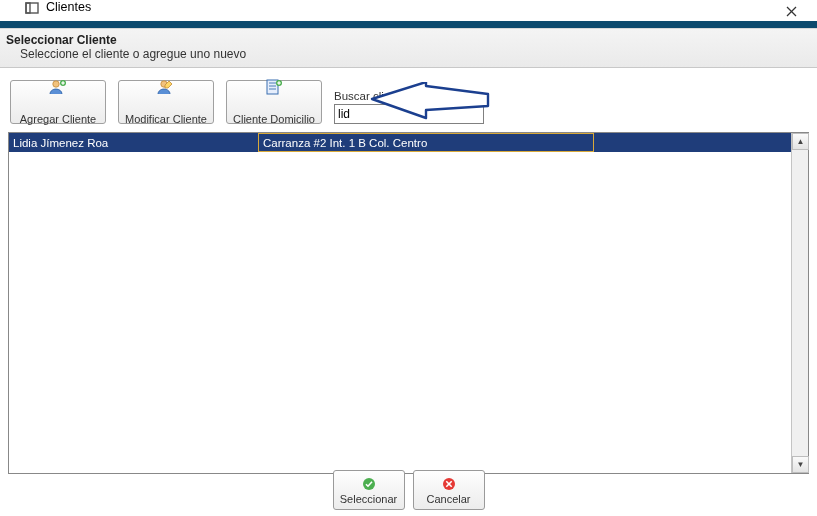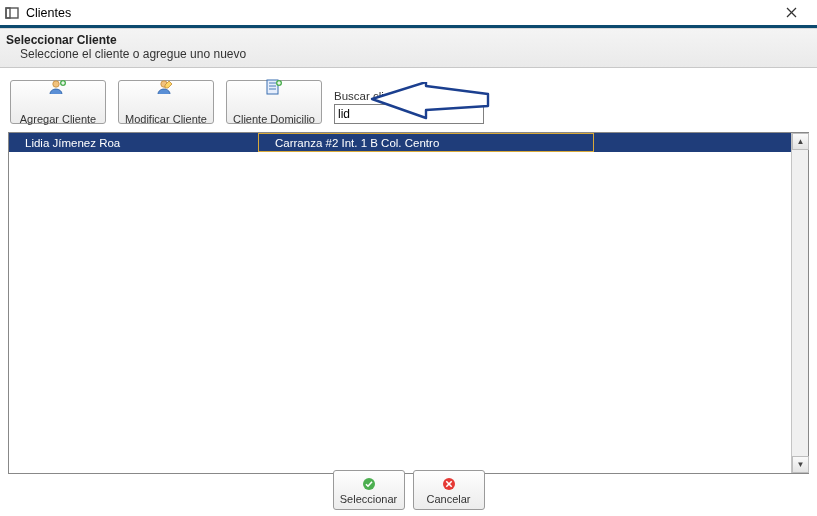--- a/index.html
+++ b/index.html
@@ -11,25 +11,25 @@
     background: #fff;
     color: #000;
     overflow: hidden;
   }
   .window {
     width: 817px; height: 516px;
     background: #fff;
     position: relative;
   }
   .titlebar {
-    display:flex; align-items:center;
+    display:flex; align-items:flex-start;
     height:28px;
-    padding:0 6px 0 4px;
+    padding:0 6px 0 24px;
     background:#fff;
-    border-bottom:3px solid #0c4a6e;
+    border-bottom:7px solid #0c4a6e;
   }
   .titlebar .app-icon {
     width:16px; height:16px; margin-right:6px;
     display:inline-flex; align-items:center; justify-content:center;
   }
   .titlebar .title {
     font-size:12.5px;
   }
   .titlebar .spacer { flex:1; }
   .titlebar .close-btn {
@@ -109,21 +109,21 @@
   .col-ref       { flex:1; }
 
   .grid-body { flex:1; background:#fff; position:relative; }
   .grid-row {
     display:flex; height:19px;
     font-size:11.5px; color:#fff;
   }
   .grid-row.selected { background:#1f3d7a; }
   .grid-row .cell {
     display:flex; align-items:center;
-    padding:0 16px;
+    padding:0 4px;
     overflow:hidden; white-space:nowrap; text-overflow:ellipsis;
   }
   .grid-row .cell.c-cliente   { width:192px; }
   .grid-row .cell.c-celular   { width:57px; }
   .grid-row .cell.c-domicilio { width:336px; border:1px solid #d8a93a; height:19px; }
   .grid-row .cell.c-ref       { flex:1; }
 
   .grid-scroll {
     width:17px;
     background:#f0f0f0;

